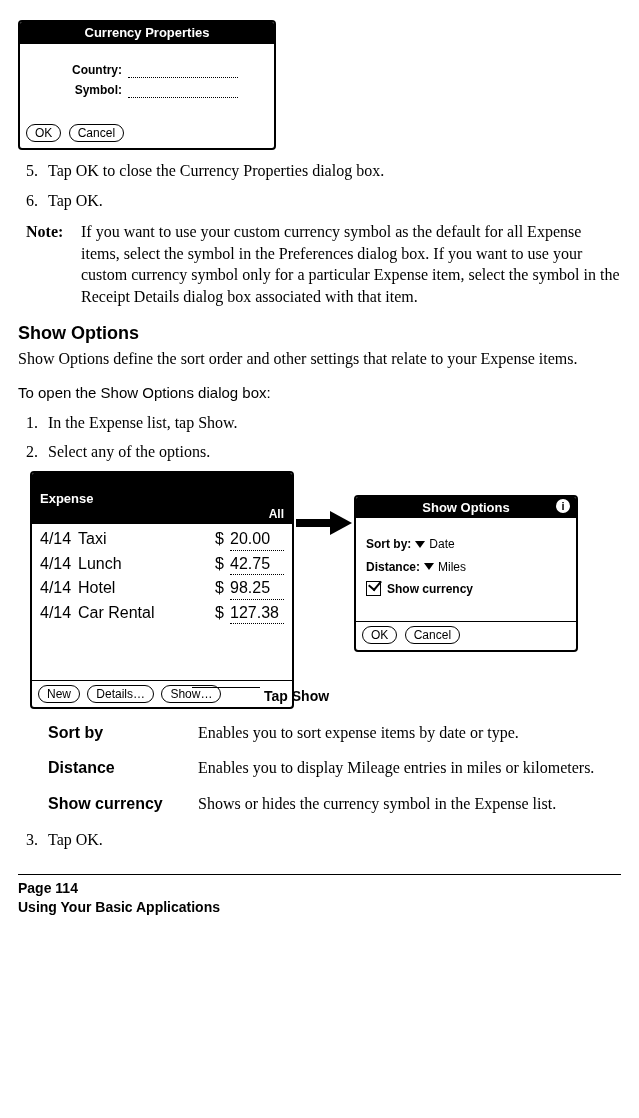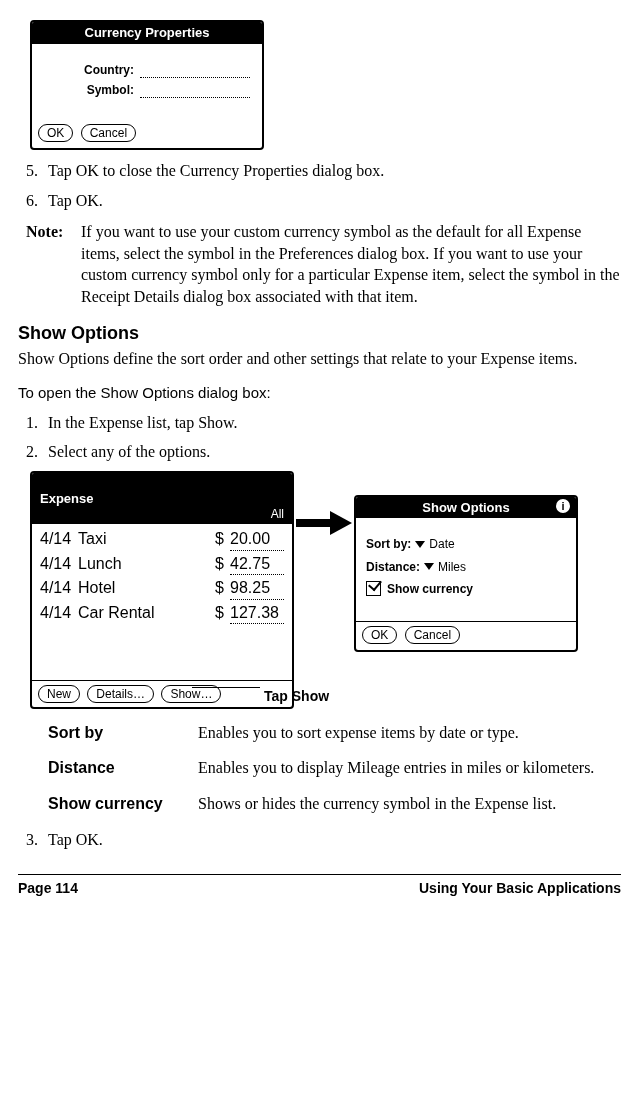--- a/index.html
+++ b/index.html
@@ -52,20 +52,21 @@
   .def-desc { flex: 1; }
   .footer {
     border-top: 1px solid #000;
     margin-top: 24px;
     padding-top: 4px;
     display: flex;
     justify-content: space-between;
     font-family: "Myriad Pro", "Segoe UI", Arial, sans-serif;
     font-weight: 700;
     font-size: 14px;
+    flex-direction: column;
   }
 
   
   .dlg {
     border: 2px solid #000;
     border-radius: 4px;
     background: #fff;
     font-family: Geneva, Verdana, Arial, sans-serif;
     font-size: 12px;
     position: relative;
@@ -89,38 +90,38 @@
     font-size: 12px;
     line-height: 16px;
     margin-right: 4px;
   }
   .dlg-btnrow { padding: 4px 6px 6px 6px; }
   .dotted-under { border-bottom: 1px dotted #000; display: inline-block; height: 12px; }
   .field-row { display: flex; align-items: flex-end; margin-bottom: 4px; }
   .field-label { font-weight: 700; text-align: right; margin-right: 6px; }
 
   
-  #cp-dlg { width: 234px; margin-left: 12px; margin-bottom: 10px; }
+  #cp-dlg { width: 258px; margin-bottom: 10px; }
   #cp-dlg .field-label { width: 92px; }
   #cp-dlg .dotted-under { width: 110px; }
 
   
   #exp-dlg { width: 264px; }
   #exp-title {
     background: #000;
     color: #fff;
     font-weight: 700;
     padding: 2px 8px;
     display: flex;
     justify-content: space-between;
     align-items: center;
     border-radius: 2px 2px 0 0;
     font-size: 13px;
   }
-  #exp-title .all { font-weight: 400; font-size: 12px; display: flex; align-items: flex-end; gap: 4px; margin-top: 31px; }
+  #exp-title .all { font-weight: 700; font-size: 12px; display: flex; align-items: flex-end; gap: 4px; margin-top: 31px; }
   #exp-body { padding: 4px 8px; height: 148px; }
   .exp-row { display: flex; font-size: 16px; margin-bottom: 2px; }
   .exp-date { flex: 0 0 38px; }
   .exp-desc { flex: 1; }
   .exp-cur { flex: 0 0 14px; text-align: right; }
   .exp-amt {
     flex: 0 0 54px;
     text-align: left;
     border-bottom: 1px dotted #000;
     margin-left: 6px;

